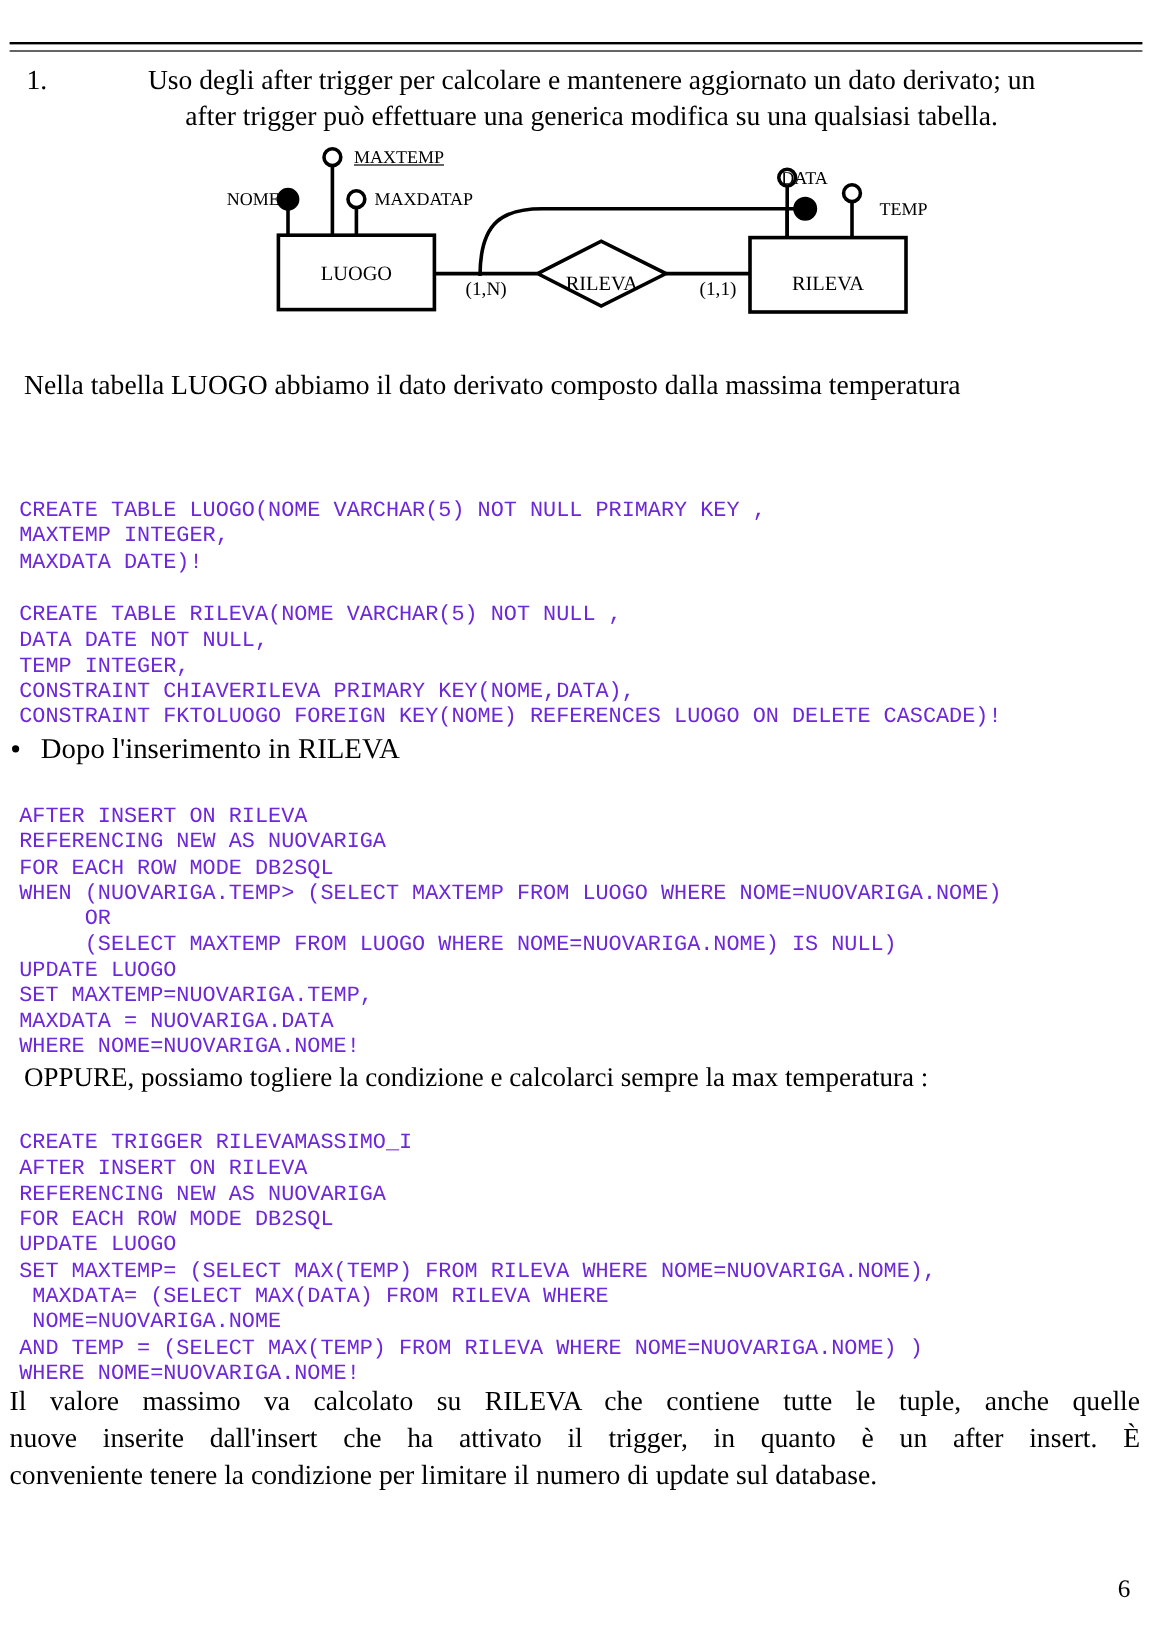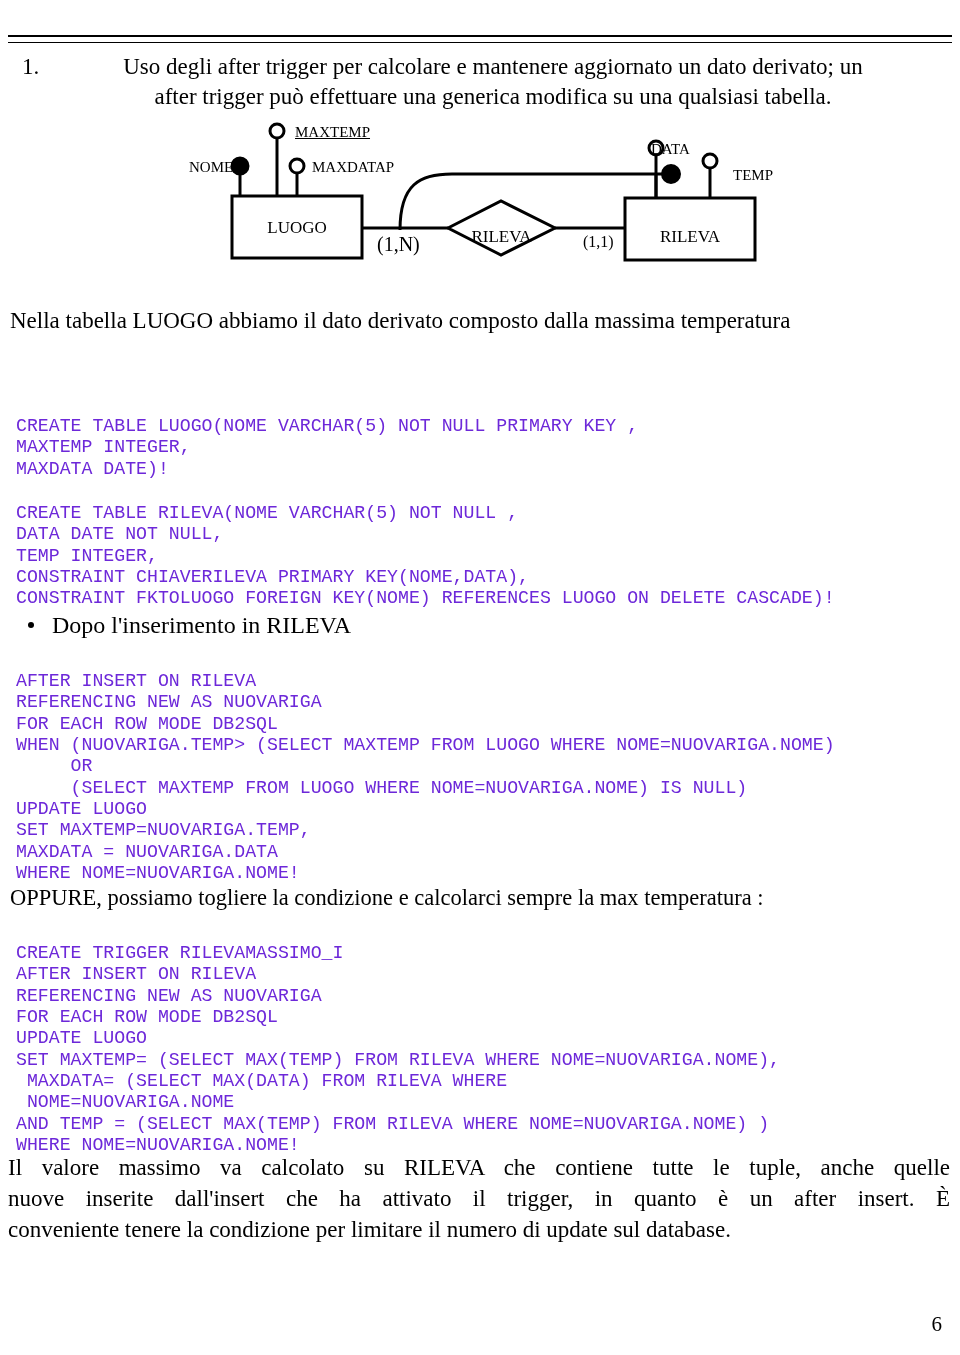--- a/index.html
+++ b/index.html
@@ -92,42 +92,42 @@
     text-align: center;
     margin-top: 10px;
   }
 
   
   .para {
     position: absolute;
     font-size: 23px;
     line-height: 31px;
     width: 936px;
-    left: 10px;
+    left: 20px;
   }
   .para-just {
     text-align: justify;
   }
 
   
   .code {
     position: absolute;
     left: 16px;
     font-family: "Liberation Mono", monospace;
     font-size: 18.2px;
     line-height: 21.3px;
     white-space: pre;
     letter-spacing: 0px;
     color: #6d28d9;
   }
 
   
   .bullet-head {
     position: absolute;
-    left: 20px;
+    left: 2px;
     font-size: 24px;
     line-height: 30px;
   }
   .bullet-dot {
     display: inline-block;
     width: 6px;
     height: 6px;
     border-radius: 50%;
     background: #000;
     vertical-align: middle;
@@ -195,21 +195,21 @@
     <span class="er-label" style="left:733px; top:55px;">TEMP</span>
 
     
     <span class="er-entity-label" style="left:232px; top:96px; width:130px;">LUOGO</span>
     <span class="er-entity-label" style="left:625px; top:105px; width:130px;">RILEVA</span>
 
     
     <span class="er-entity-label" style="left:448px; top:105px; width:107px;">RILEVA</span>
 
     
-    <span class="er-label" style="left:377px; top:121px; font-size:20px;text-align:right;">(1,N)</span>
+    <span class="er-label" style="left:388px; top:121px; font-size:16px;text-align:right;">(1,N)</span>
     <span class="er-label" style="left:583px; top:121px; font-size:16px;">(1,1)</span>
   </div>
 
   <div class="para" style="top:305px;">
     <div>Nella tabella LUOGO abbiamo il dato derivato composto dalla massima temperatura</div>
   </div>
 
   <pre class="code" style="top:398px;">CREATE TABLE LUOGO(NOME VARCHAR(5) NOT NULL PRIMARY KEY ,
 MAXTEMP INTEGER,
 MAXDATA DATE)!</pre>

